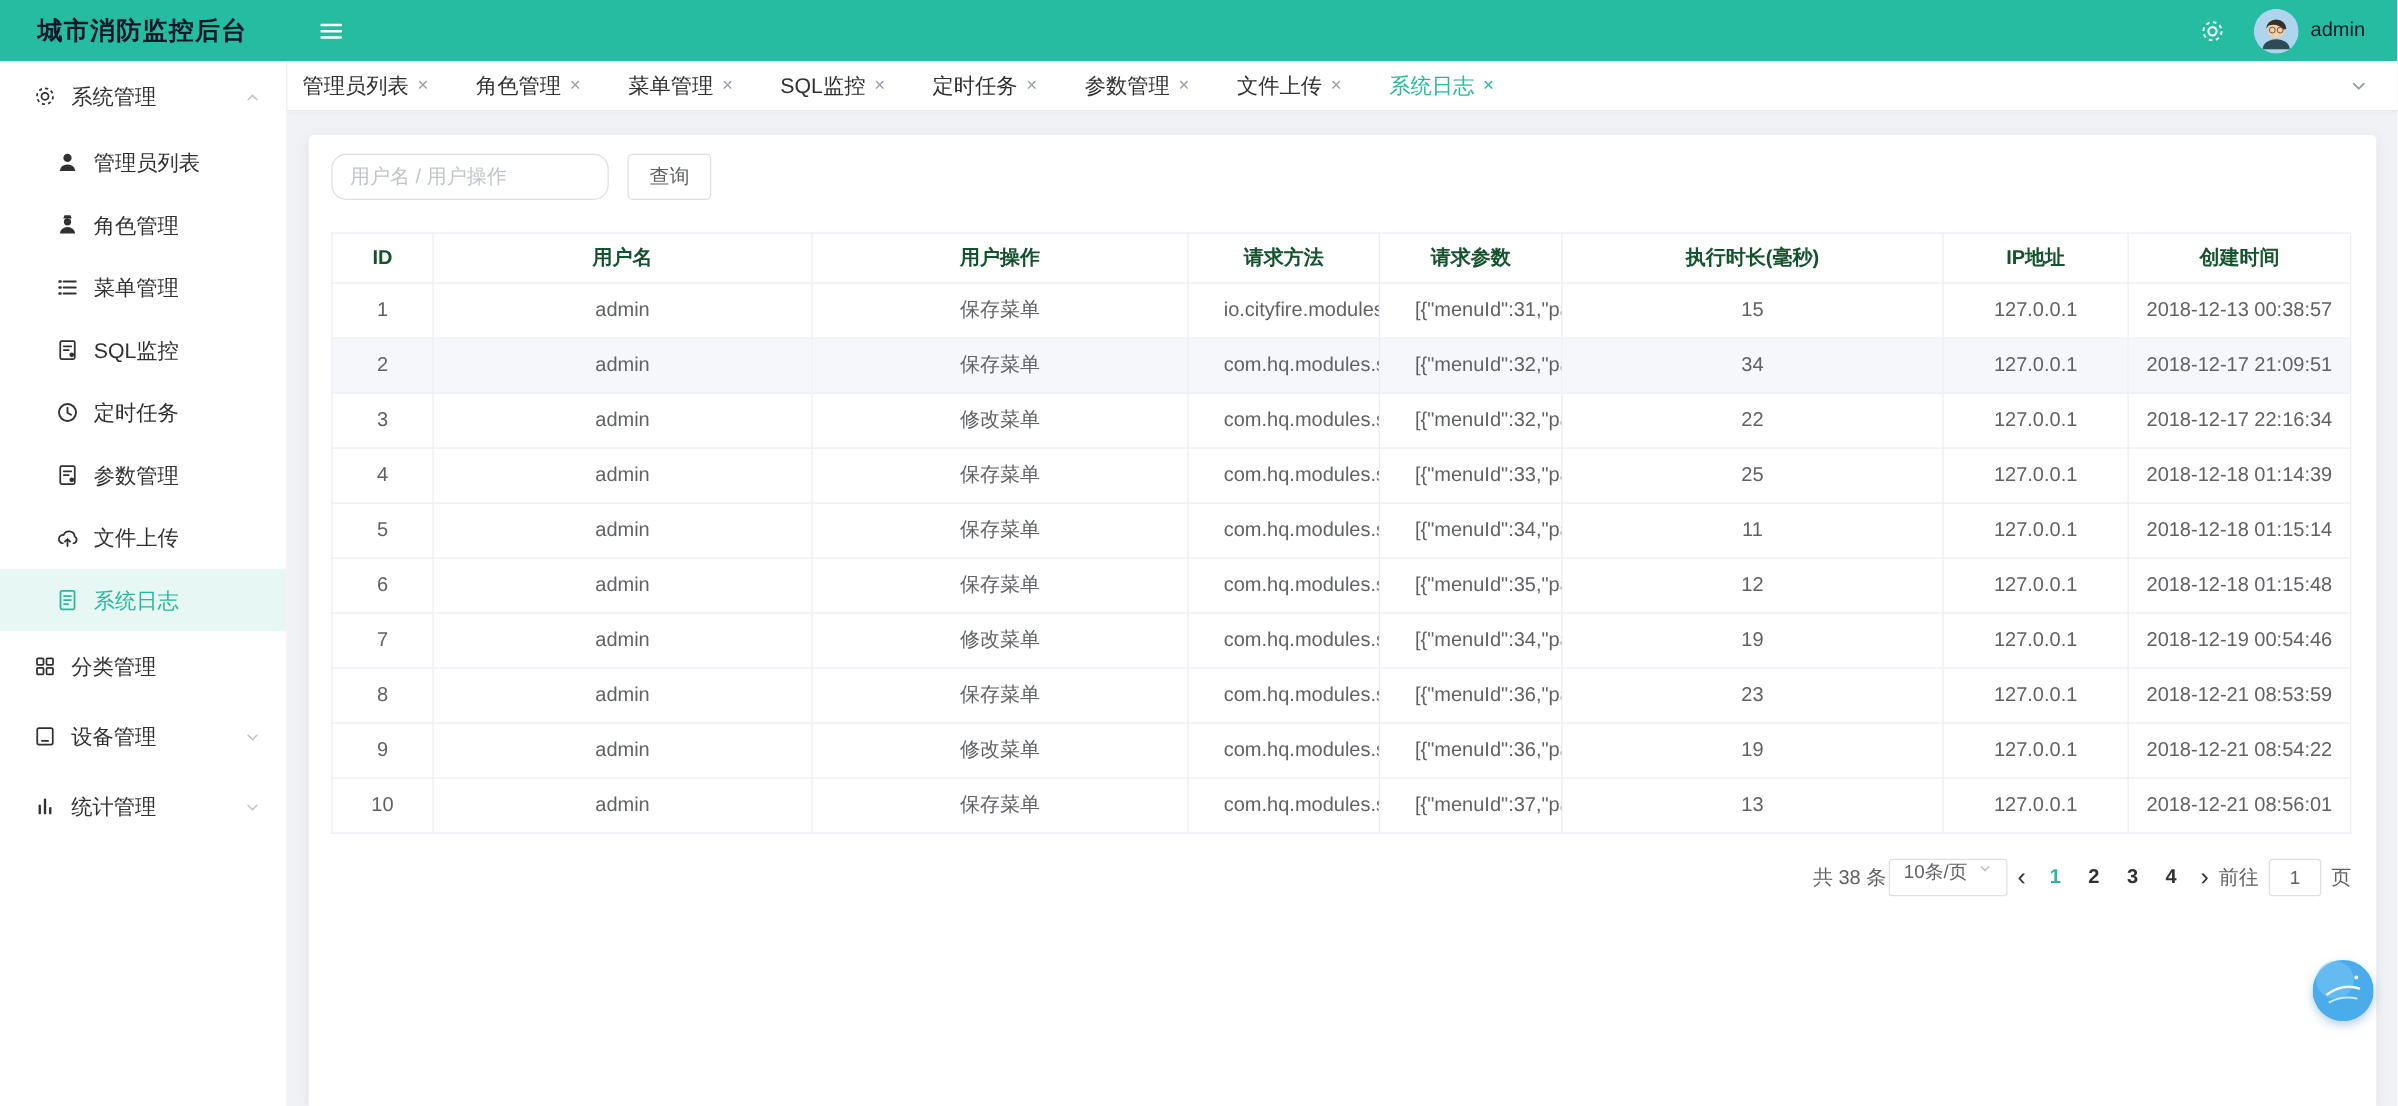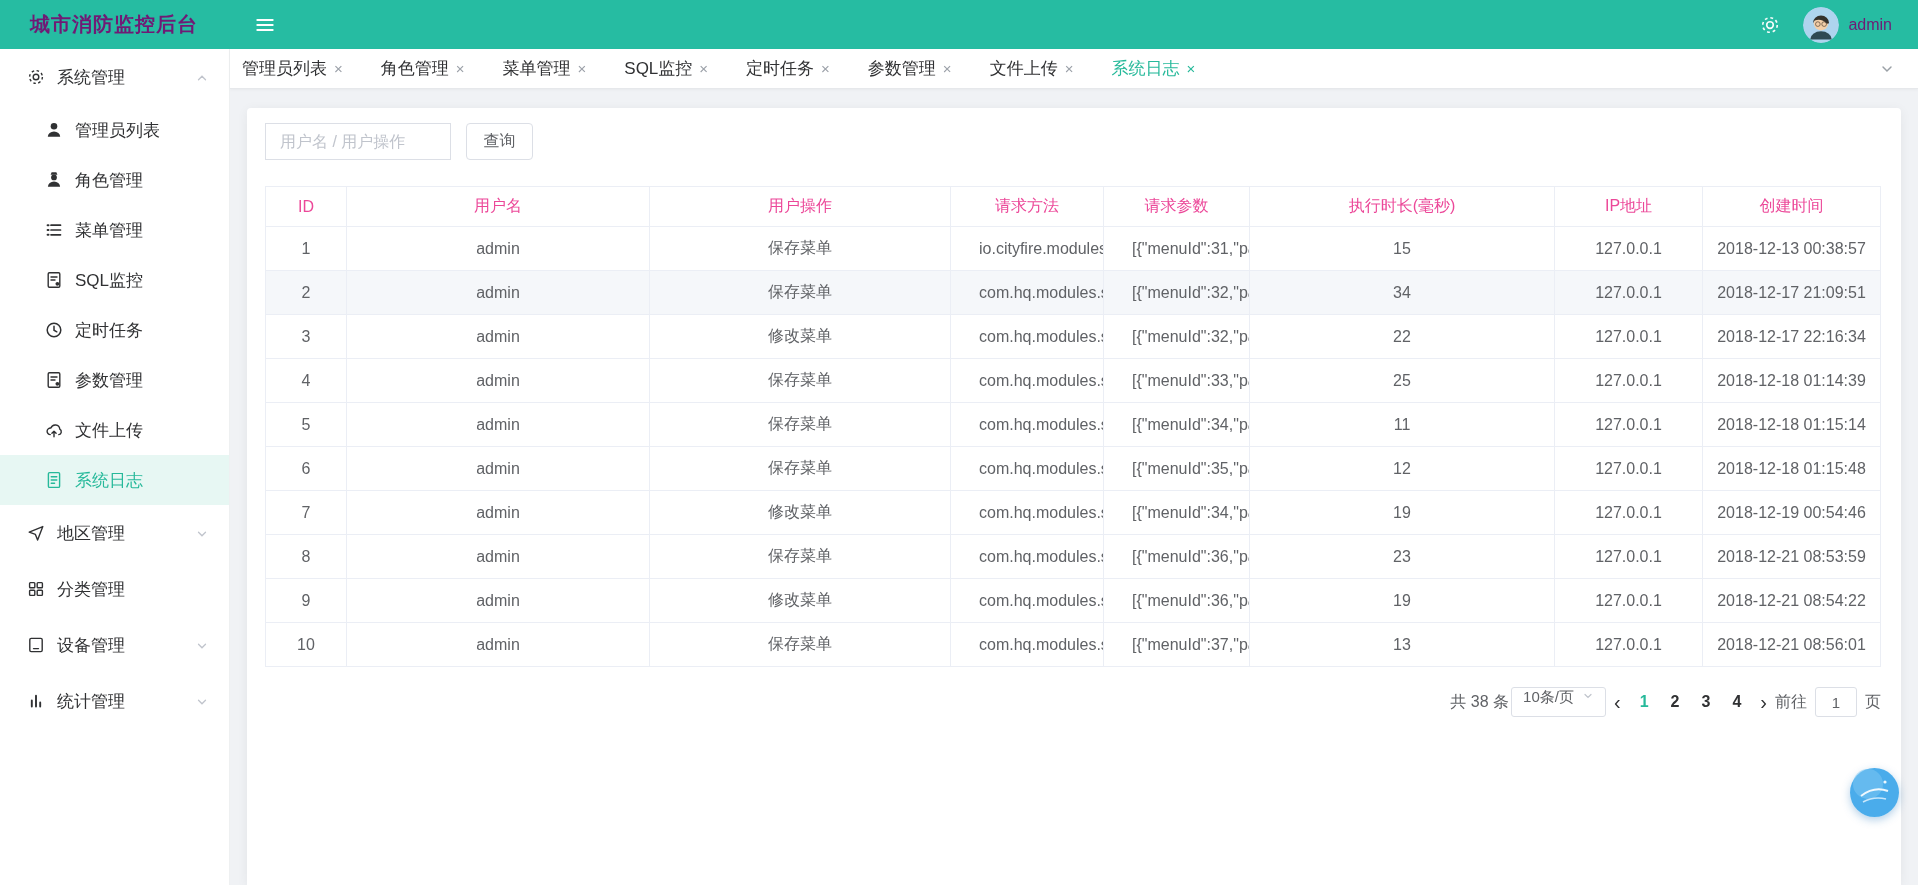--- a/index.html
+++ b/index.html
@@ -1,21 +1,21 @@
 <!DOCTYPE html>
 <html><head>
 <meta charset="utf-8">
 <style>
   * { box-sizing: border-box; }
   html,body { margin:0; padding:0; width:1918px; height:885px; overflow:hidden;
     font-family:"Liberation Sans","DejaVu Sans",sans-serif; }
   .app { width:100%; height:100%; display:flex; flex-direction:column; background:#f0f2f5; }
 
   
-  .header { height:49px; background:#26bca2; display:flex; align-items:center; flex:none; color:#701a75; }
+  .header { height:49px; background:#26bca2; display:flex; align-items:center; flex:none; color:#0f172a; }
   .header-left { width:230px; flex:none; padding-left:30px; }
   .app-title { font-size:20px; font-weight:bold; letter-spacing:1px; white-space:nowrap; }
   .hamburger { margin-left:22px; width:26px; height:26px; display:flex; align-items:center; justify-content:center; cursor:pointer; }
   .header-right { margin-left:auto; display:flex; align-items:center; gap:22px; padding-right:26px; }
   .hdr-gear { width:22px; height:22px; cursor:pointer; opacity:.95; }
   .user-chip { display:flex; align-items:center; gap:9px; cursor:pointer; }
   .avatar { width:36px; height:36px; border-radius:50%; overflow:hidden; flex:none; }
   .user-name { font-size:16px; }
 
   
@@ -38,31 +38,31 @@
   .tab .tab-close { font-size:15px; color:#9ba0a8; line-height:1; cursor:pointer; }
   .tab.active { color:#26b99a; }
   .tab.active .tab-close { color:#26b99a; }
   .tabbar-caret { position:absolute; right:14px; top:0; height:100%; width:34px; display:flex; align-items:center; justify-content:center; color:#9aa0a6; cursor:pointer; }
 
   
   .content { flex:1; min-height:0; padding:19px 17px 0 17px; }
   .card { background:#fff; height:100%; border-radius:4px 4px 0 0; box-shadow:0 2px 12px rgba(0,0,0,.06); padding:15px 20px 0 18px; }
 
   .toolbar { display:flex; align-items:center; }
-  .search-input { width:186px; height:37px; border:1px solid #dcdfe6; border-radius:0; padding:12px 14px; font-size:16px;
+  .search-input { width:222px; height:37px; border:1px solid #dcdfe6; border-radius:12px; padding:12px 14px; font-size:16px;
     color:#606266; outline:none; font-family:inherit; }
   .search-input::placeholder { color:#c0c4cc; }
   .query-btn { margin-left:15px; height:37px; min-width:67px; padding:0 4px; background:#fff; border:1px solid #dcdfe6;
     border-radius:4px; font-size:16px; color:#606266; cursor:pointer; font-family:inherit; }
 
   
   table.log-table { width:100%; margin-top:26px; border-collapse:collapse; table-layout:fixed; font-size:16px; }
   .log-table th, .log-table td { border:1px solid #ebeef5; text-align:center; padding:0 6px;
     white-space:nowrap; overflow:hidden; }
-  .log-table th { height:40px; color:#ec4899; font-weight:400; background:#fff; }
+  .log-table th { height:40px; color:#14532d; font-weight:700; background:#fff; }
   .log-table td { height:44px; color:#606266; }
   .log-table td.col-method, .log-table td.col-params { text-align:left; padding:0 28px; }
   .log-table tr.row-hover td { background:#f5f7fa; }
   col.c-id{width:81px} col.c-username{width:303px} col.c-operation{width:301px} col.c-method{width:153px}
   col.c-params{width:146px} col.c-duration{width:305px} col.c-ip{width:148px} col.c-created{width:auto}
 
   
   .pager { margin-top:20px; display:flex; align-items:center; justify-content:flex-end; gap:2px; color:#606266; font-size:16px; }
   .pager-total { color:#606266; }
   .page-size { height:30px; min-width:95px; border:1px solid #dcdfe6; border-radius:3px; display:flex; align-items:flex-start;
@@ -193,29 +193,20 @@
       </div>
 
       <div class="side-item sub active">
         <span class="ico"><svg viewBox="0 0 20 20" fill="none" stroke="currentColor" stroke-width="1.4" stroke-linecap="round">
               <rect x="4.4" y="2.6" width="11.2" height="14.8" rx="1.2"></rect>
               <path d="M7.2 6.8 H12.8 M7.2 10 H12.8 M7.2 13.2 H10.6"></path>
             </svg></span>
         <span class="side-label">系统日志</span>
       </div>
 
-      <div class="side-item">
-        <span class="ico"><svg viewBox="0 0 20 20" fill="none" stroke="currentColor" stroke-width="1.4" stroke-linejoin="round">
-              <path d="M3.2 9.2 L16.8 3.6 L11.6 17 L9.4 11.4 Z"></path>
-            </svg></span>
-        <span class="side-label">地区管理</span>
-        <span class="chev"><svg viewBox="0 0 20 20" fill="none" stroke="currentColor" stroke-width="1.8" stroke-linecap="round">
-              <path d="M5 7.5 L10 12.5 L15 7.5"></path>
-            </svg></span>
-      </div>
 
       <div class="side-item">
         <span class="ico"><svg viewBox="0 0 20 20" fill="none" stroke="currentColor" stroke-width="1.4">
               <rect x="3.6" y="3.6" width="5.2" height="5.2" rx="0.8"></rect>
               <rect x="11.2" y="3.6" width="5.2" height="5.2" rx="0.8"></rect>
               <rect x="3.6" y="11.2" width="5.2" height="5.2" rx="0.8"></rect>
               <rect x="11.2" y="11.2" width="5.2" height="5.2" rx="0.8"></rect>
             </svg></span>
         <span class="side-label">分类管理</span>
       </div>

